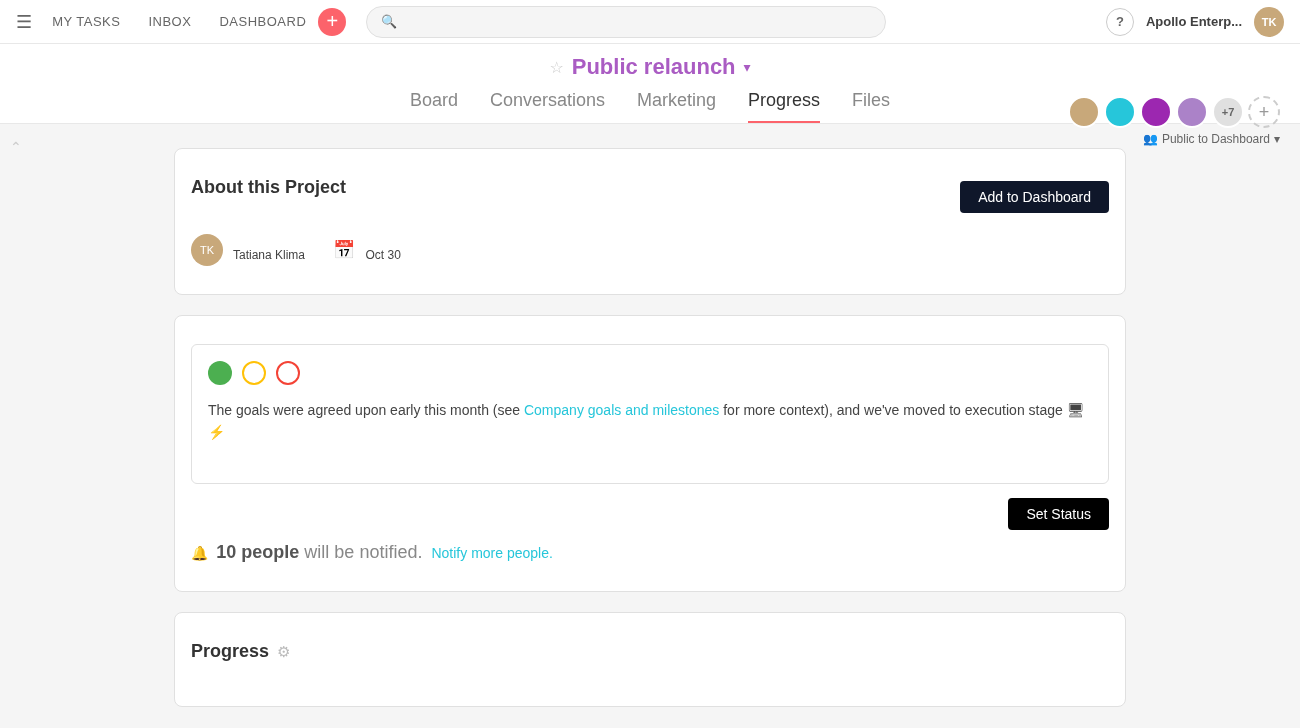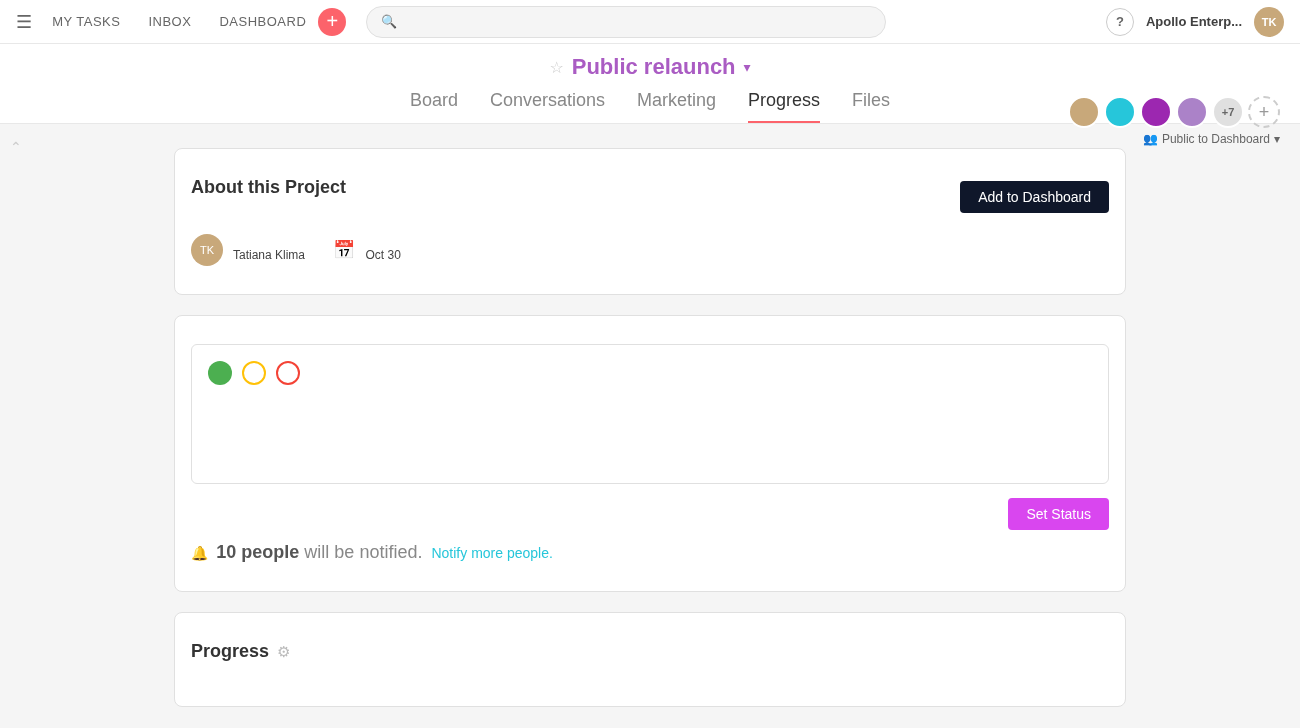--- a/index.html
+++ b/index.html
@@ -131,21 +131,21 @@
     }
     .status-text { font-size: 14px; color: #444; line-height: 1.6; }
     .status-link { color: #26c6da; text-decoration: none; cursor: pointer; }
     .status-user-link { color: #26c6da; text-decoration: none; cursor: pointer; }
 
     .status-footer { display: flex; align-items: center; justify-content: space-between; margin-top: 12px; }
     .notify-text { font-size: 18px; color: #888; }
     .notify-text strong { color: #555; }
     .notify-link { color: #26c6da; text-decoration: none; cursor: pointer; margin-left: 4px; }
     .set-status-btn {
-      background: #d946ef; color: #fff; border: none; border-radius: 4px;
+      background: #000000; color: #fff; border: none; border-radius: 4px;
       padding: 8px 18px; font-size: 14px; font-weight: 500; cursor: pointer;
     }
     .bell-icon { margin-right: 4px; color: #888; }
 
     
     .progress-header { display: flex; align-items: center; gap: 8px; margin-bottom: 16px; }
     .gear-icon { color: #bbb; font-size: 15px; cursor: pointer; }
     .av-teal { background: #26c6da; }
     .av-purple { background: #9c27b0; }
     .av-lavender { background: #ab82c8; }
@@ -228,20 +228,23 @@
     </div>
   </div>
 
   <div class="card">
     <div class="status-box">
       <div class="status-indicators">
         <div class="status-dot green"></div>
         <div class="status-dot yellow"></div>
         <div class="status-dot red"></div>
       </div>
+      <p class="status-text">
+        <span>The goals were agreed upon early this month (see </span><a class="status-link">Company goals and milestones</a><span> for more context), and we've moved to execution stage 🖥⚡</span>
+      </p>
       <br>
     </div>
     <div style="display:flex; justify-content:flex-end; margin-bottom:12px;">
       <button class="set-status-btn">Set Status</button>
     </div>
     <div class="status-footer">
       <div>
         <span class="bell-icon">🔔</span>
         <span class="notify-text">
           <strong>10 people</strong><span> will be notified.</span>

